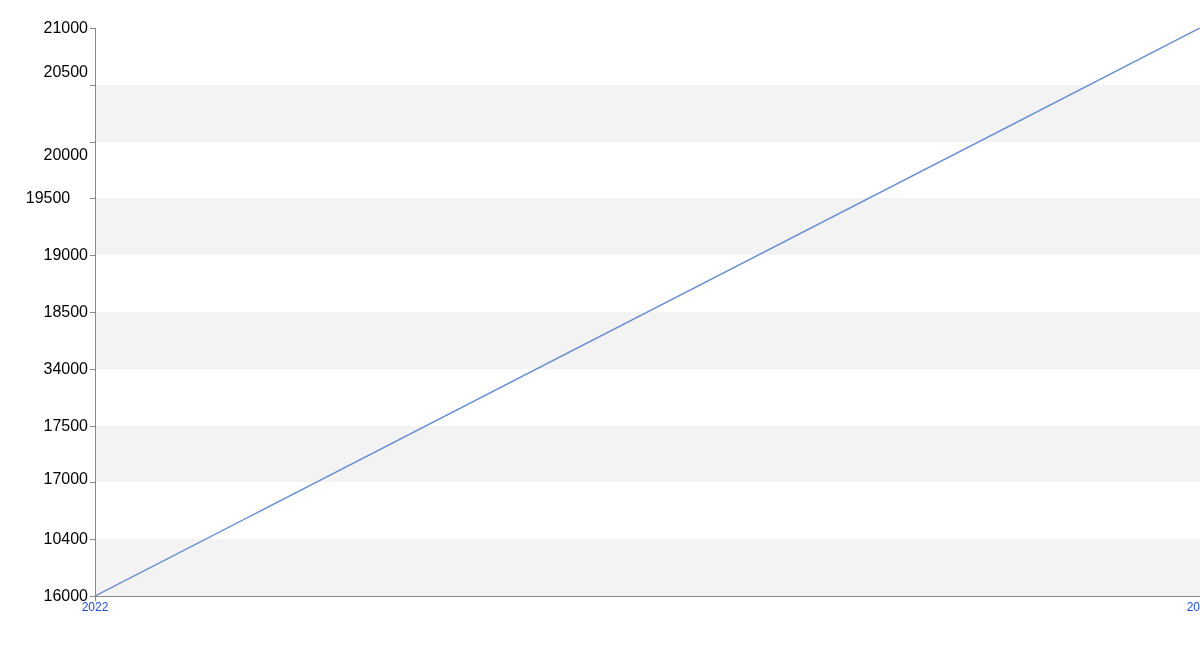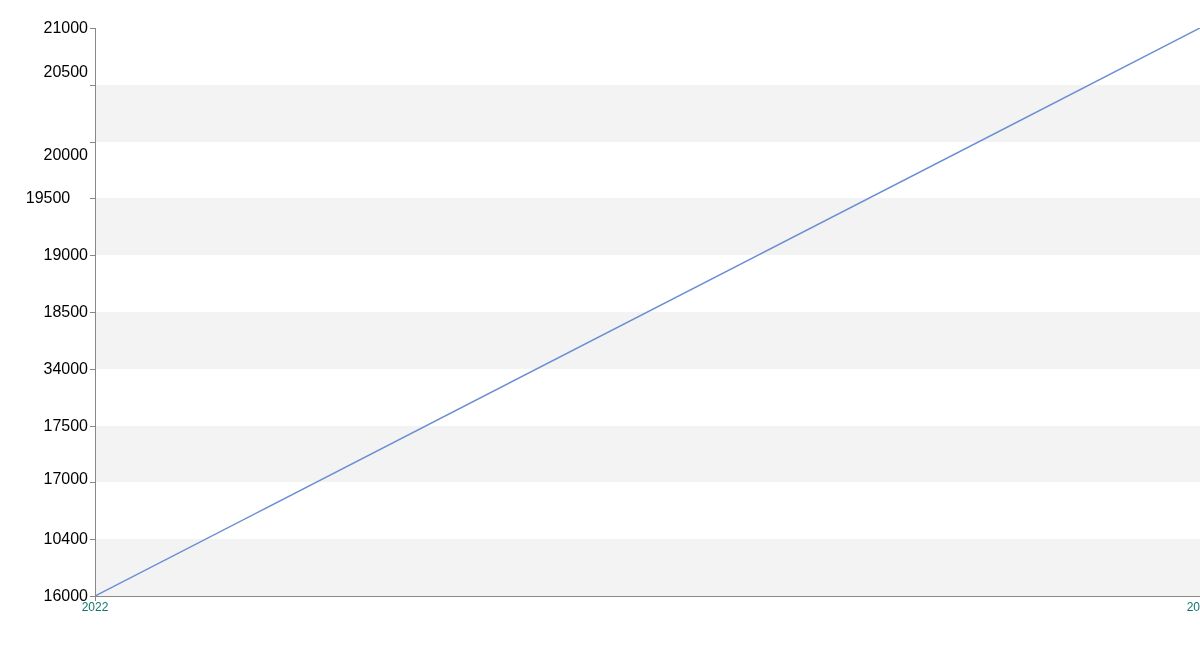--- a/index.html
+++ b/index.html
@@ -52,21 +52,21 @@
       width: 80px;
       text-align: right;
       font-size: 16px;
       color: #000000;
       transform: translateY(-50%);
     }
     .x-tick-label {
       position: absolute;
       top: 600px;
       font-size: 12px;
-      color: #0f766e;
+      color: #1d4ed8;
       text-align: center;
       transform: translateX(-50%);
     }
     .axis-line {
       position: absolute;
       background: #888888;
     }
     .data-line {
       position: absolute;
       top: 0;

